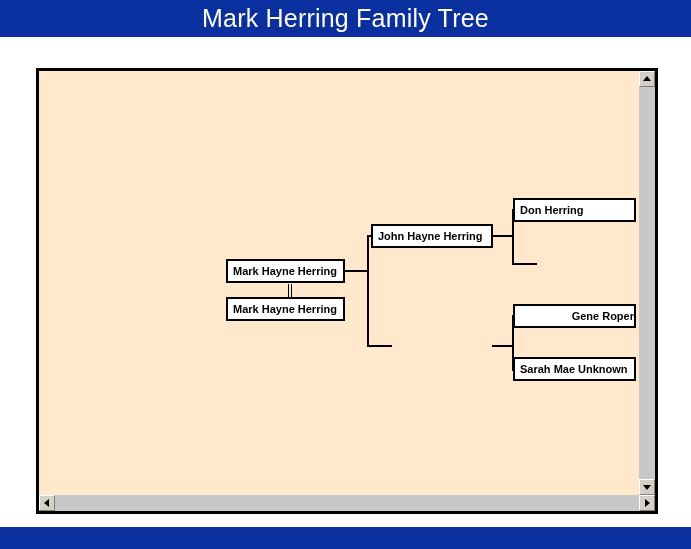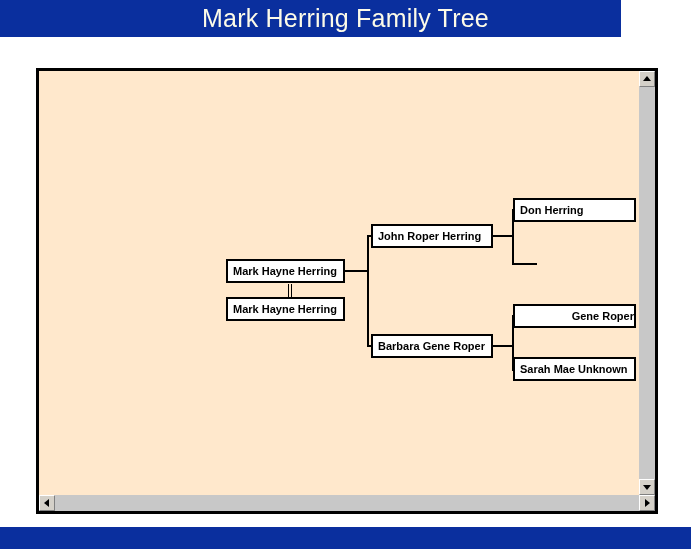--- a/index.html
+++ b/index.html
@@ -14,21 +14,21 @@
     position: relative;
     overflow: hidden;
     font-family: "Liberation Sans", sans-serif;
   }
 
   
   #header-bar {
     position: absolute;
     left: 0;
     top: 0;
-    width: 621px;
+    width: 691px;
     height: 37px;
     background: #0a2f9e;
   }
   #header-title {
     position: absolute;
     left: 0;
     top: 0;
     width: 691px;
     height: 37px;
     line-height: 36px;
@@ -180,23 +180,22 @@
 
     <div class="conn" style="left:453px; top:274px; width:22px; height:2px;"></div>
     <div class="conn" style="left:473px; top:244px; width:2px; height:56px;"></div>
     <div class="conn" style="left:473px; top:244px; width:25px; height:2px;"></div>
     <div class="conn" style="left:473px; top:298px; width:25px; height:2px;"></div>
 
     <div class="node" style="left:187px; top:188px; width:119px;">Mark Hayne Herring</div>
 
     <div class="node" style="left:187px; top:226px; width:119px;">Mark Hayne Herring</div>
 
-    <div class="node" style="left:332px; top:153px; width:122px;">John Roper Herring</div>
-
-    <div class="node" style="left:332px; top:263px; width:122px;">Barbara Gene Roper</div>
+    <div class="node" style="left:332px; top:153px; width:122px;">John Hayne Herring</div>
+
 
     <div class="node" style="left:474px; top:127px; width:123px;">Don Herring</div>
 
 
     <div class="node" style="left:474px; top:233px; width:123px;text-align:right;">Gene Roper</div>
 
     <div class="node" style="left:474px; top:286px; width:123px;">Sarah Mae Unknown</div>
 
   </div>
 

